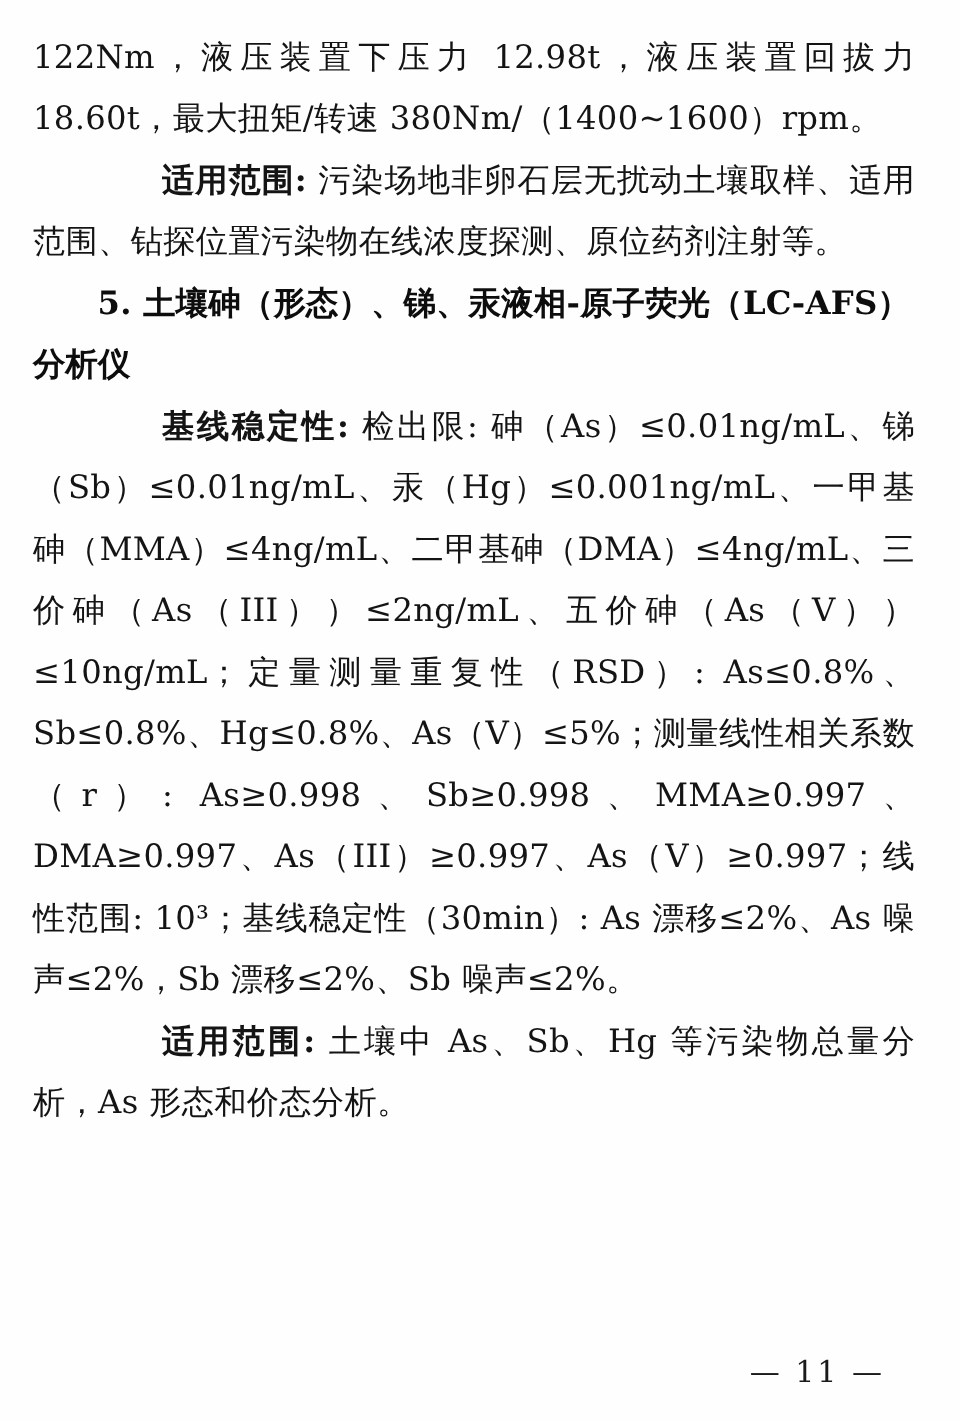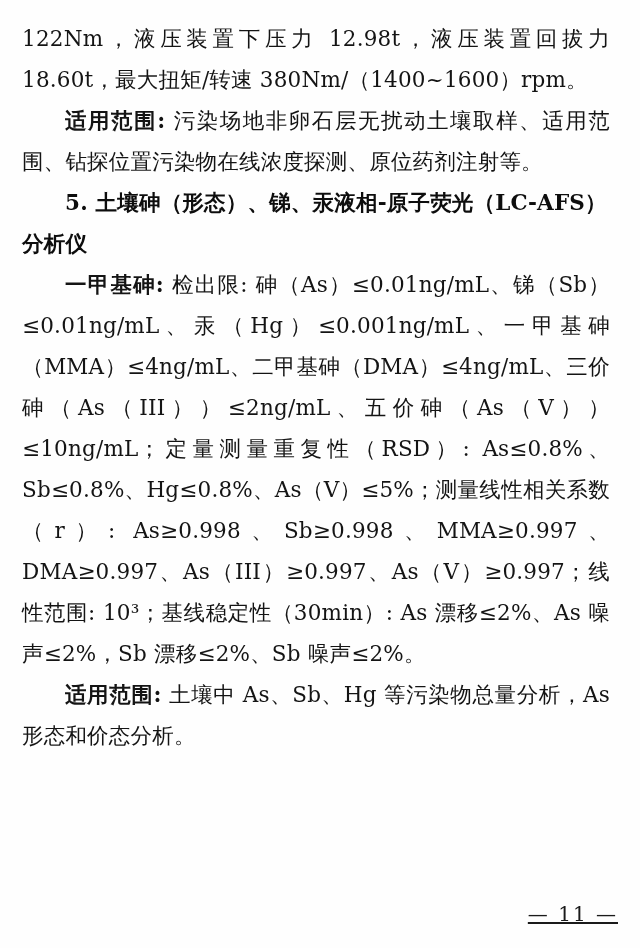--- a/index.html
+++ b/index.html
@@ -38,42 +38,42 @@
     font-size: 21.5px;
     line-height: 41px;
     font-weight: bold;
     text-indent: 43px;
     margin: 0;
     letter-spacing: 0.2px;
     color: #0d0d0d;
   }
   .lbl {
     font-weight: bold;
+    margin-left: 43px;
   }
   .footer {
     position: absolute;
-    right: 22px;
+    right: 50px;
     bottom: 22px;
     font-size: 20px;
     color: #1a1a1a;
     letter-spacing: 2px;
-    text-decoration: underline;
   }
 </style>
 </head>
 <body>
 
 <div class="page">
 
   <p class="para"><span>122Nm，液压装置下压力 12.98t，液压装置回拔力 18.60t，最大扭矩/转速 380Nm/（1400~1600）rpm。</span></p>
 
   <p class="para indent"><span class="lbl">适用范围:</span><span> 污染场地非卵石层无扰动土壤取样、适用范围、钻探位置污染物在线浓度探测、原位药剂注射等。</span></p>
 
   <p class="heading"><span>5. 土壤砷（形态）、锑、汞液相-原子荧光（LC-AFS）分析仪</span></p>
 
 
-  <p class="para indent"><span class="lbl">一甲基砷:</span><span> 检出限: 砷（As）≤0.01ng/mL、锑（Sb）≤0.01ng/mL、汞（Hg）≤0.001ng/mL、一甲基砷（MMA）≤4ng/mL、二甲基砷（DMA）≤4ng/mL、三价砷（As（III））≤2ng/mL、五价砷（As（V））≤10ng/mL；定量测量重复性（RSD）: As≤0.8%、Sb≤0.8%、Hg≤0.8%、As（V）≤5%；测量线性相关系数（r）: As≥0.998、Sb≥0.998、MMA≥0.997、DMA≥0.997、As（III）≥0.997、As（V）≥0.997；线性范围: 10³；基线稳定性（30min）: As 漂移≤2%、As 噪声≤2%，Sb 漂移≤2%、Sb 噪声≤2%。</span></p>
+  <p class="para indent"><span class="lbl">基线稳定性:</span><span> 检出限: 砷（As）≤0.01ng/mL、锑（Sb）≤0.01ng/mL、汞（Hg）≤0.001ng/mL、一甲基砷（MMA）≤4ng/mL、二甲基砷（DMA）≤4ng/mL、三价砷（As（III））≤2ng/mL、五价砷（As（V））≤10ng/mL；定量测量重复性（RSD）: As≤0.8%、Sb≤0.8%、Hg≤0.8%、As（V）≤5%；测量线性相关系数（r）: As≥0.998、Sb≥0.998、MMA≥0.997、DMA≥0.997、As（III）≥0.997、As（V）≥0.997；线性范围: 10³；基线稳定性（30min）: As 漂移≤2%、As 噪声≤2%，Sb 漂移≤2%、Sb 噪声≤2%。</span></p>
 
   <p class="para indent"><span class="lbl">适用范围:</span><span> 土壤中 As、Sb、Hg 等污染物总量分析，As 形态和价态分析。</span></p>
 
   <div class="footer">— 11 —</div>
 
 </div>
 
 </body></html>

